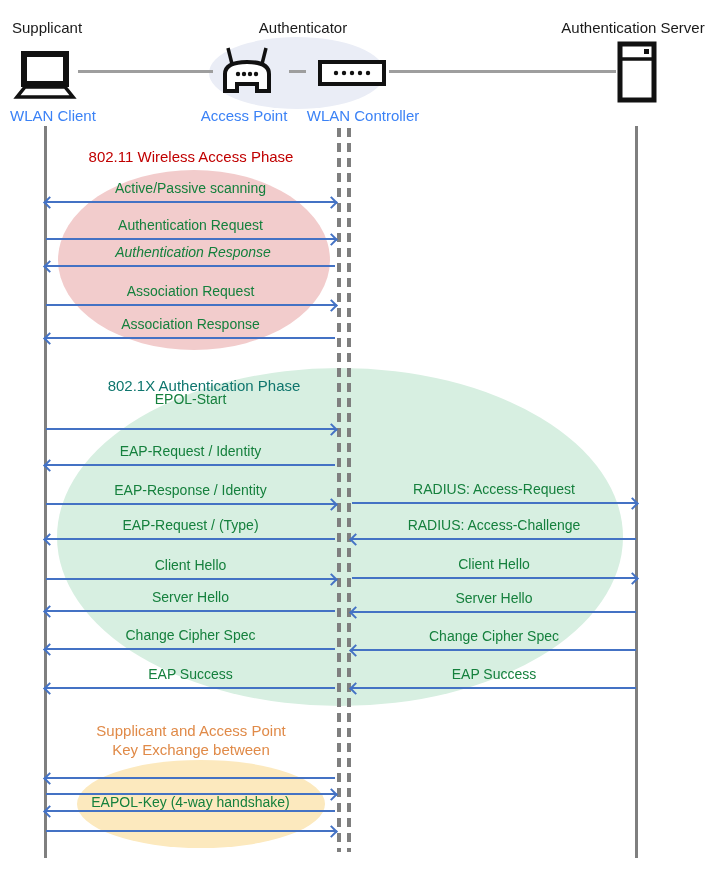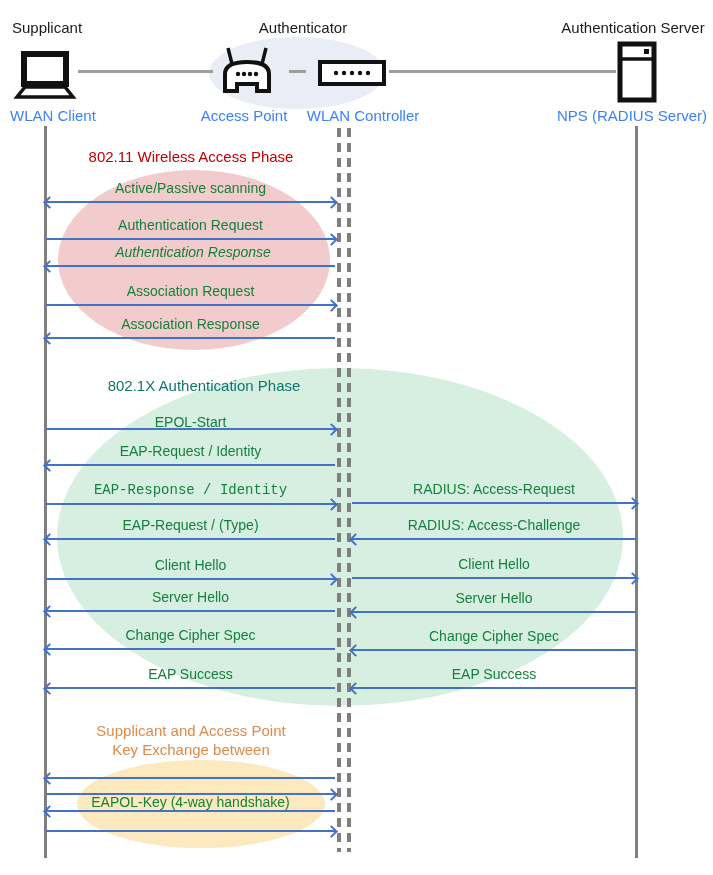--- a/index.html
+++ b/index.html
@@ -87,21 +87,20 @@
 
   <svg class="icon" style="left:617px;top:41px" width="40" height="62" viewBox="0 0 40 62">
     <rect x="3" y="3" width="34" height="56" fill="#fff" stroke="#111" stroke-width="5"></rect>
     <line x1="3" y1="18" x2="37" y2="18" stroke="#111" stroke-width="3.5"></line>
     <rect x="27" y="8" width="5" height="5" fill="#111"></rect>
   </svg>
 
   <div class="devlabel" style="left:10px">WLAN Client</div>
   <div class="devlabel centered" style="left:244px">Access Point</div>
   <div class="devlabel centered" style="left:363px">WLAN Controller</div>
-  <div class="devlabel centered" style="left:632px">NPS (RADIUS Server)</div>
 
   <div class="phase-ellipse" style="left: 58px; top: 170px; width: 272px; height: 180px; background: rgb(242, 204, 204);"></div>
   <div class="phase-ellipse" style="left: 57px; top: 368px; width: 566px; height: 338px; background: rgb(215, 239, 225);"></div>
   <div class="phase-ellipse" style="left: 77px; top: 760px; width: 248px; height: 88px; background: rgb(252, 233, 190);"></div>
 
   <div class="lifeline" style="left:44px"></div>
   <div class="lifeline dashed" style="left:337px"></div>
   <div class="lifeline dashed" style="left:347px"></div>
   <div class="lifeline" style="left:635px"></div>
 
@@ -127,29 +126,29 @@
         <span class="head l"></span>
       </div>
       <div class="msg-label" style="left: 30.5px; top: 284px;">Association Request</div>
       <div class="msg-line" style="left: 46px; top: 304px; width: 289px;">
         <span class="head r"></span>
       </div>
       <div class="msg-label" style="left: 30.5px; top: 317px;">Association Response</div>
       <div class="msg-line" style="left: 46px; top: 337px; width: 289px;">
         <span class="head l"></span>
       </div>
-      <div class="msg-label" style="left: 30.5px; top: 415px; text-align: center;">EPOL-Start</div>
+      <div class="msg-label" style="left: 30.5px; top: 392px; text-align: center;">EPOL-Start</div>
       <div class="msg-line" style="left: 46px; top: 428px; width: 289px;">
         <span class="head r"></span>
       </div>
       <div class="msg-label" style="left: 30.5px; top: 444px;">EAP-Request / Identity</div>
       <div class="msg-line" style="left: 46px; top: 464px; width: 289px;">
         <span class="head l"></span>
       </div>
-      <div class="msg-label" style="left: 30.5px; top: 483px; font-family: Liberation Mono, monospace;">EAP-Response / Identity</div>
+      <div class="msg-label" style="left: 30.5px; top: 483px;">EAP-Response / Identity</div>
       <div class="msg-line" style="left: 46px; top: 503px; width: 289px;">
         <span class="head r"></span>
       </div>
       <div class="msg-label" style="left: 30.5px; top: 518px;">EAP-Request / (Type)</div>
       <div class="msg-line" style="left: 46px; top: 538px; width: 289px;">
         <span class="head l"></span>
       </div>
       <div class="msg-label" style="left: 30.5px; top: 558px;">Client Hello</div>
       <div class="msg-line" style="left: 46px; top: 578px; width: 289px;">
         <span class="head r"></span>

